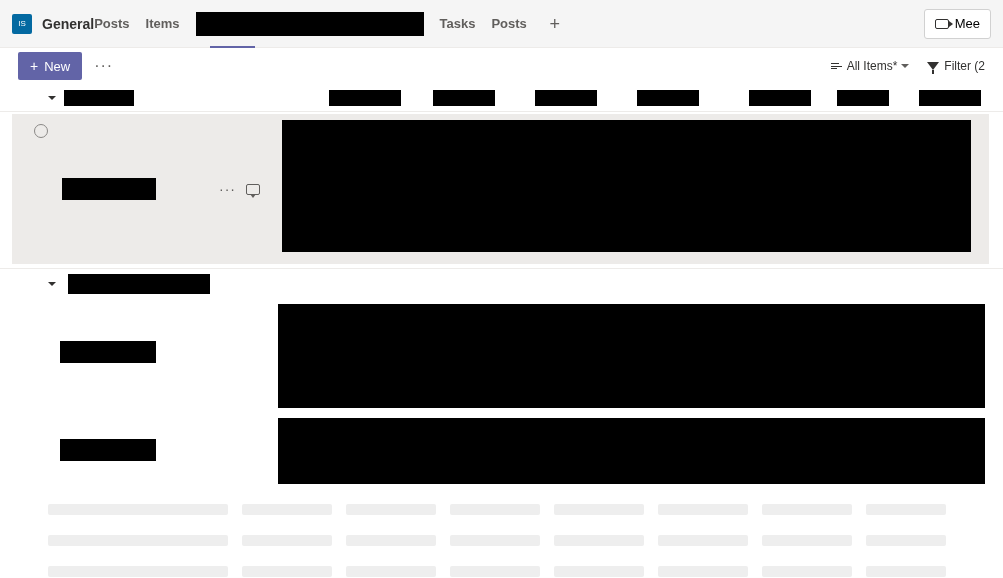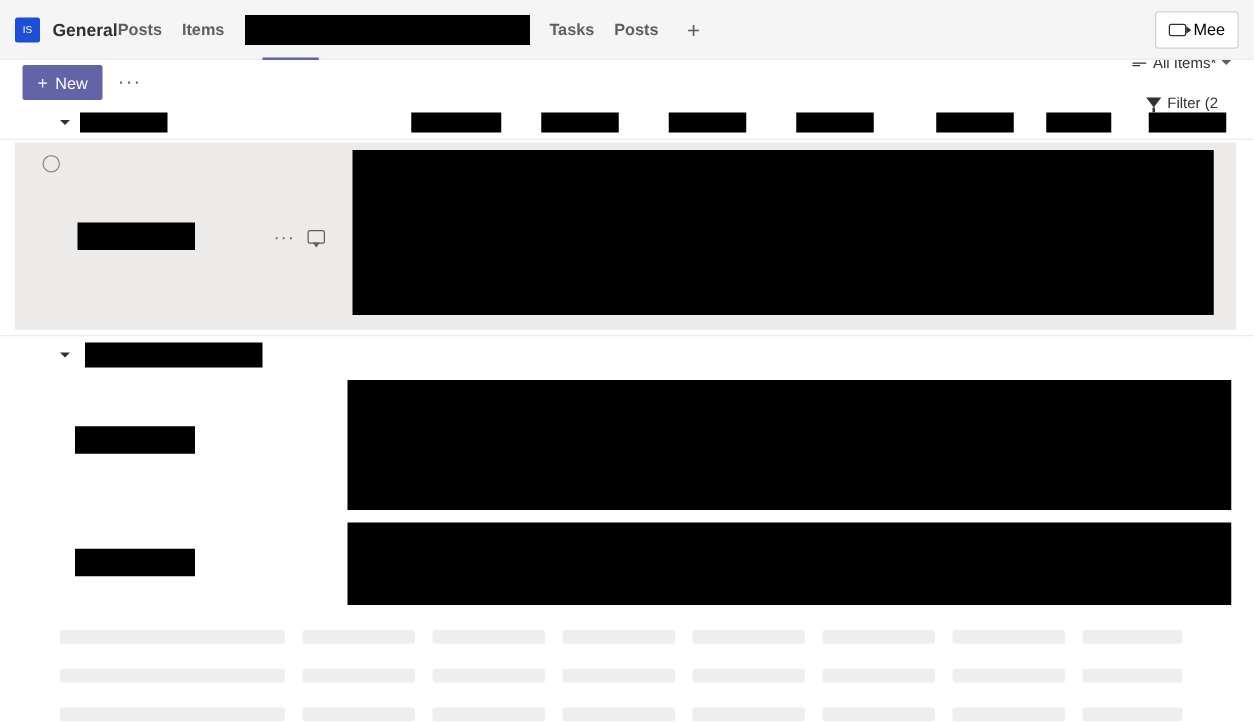--- a/index.html
+++ b/index.html
@@ -18,21 +18,21 @@
       align-items: center;
       height: 48px;
       padding: 0 12px;
       border-bottom: 1px solid #edebe9;
       background: #f5f5f5;
       position: relative;
     }
     .team-badge {
       width: 20px;
       height: 20px;
-      background: #1d4ed8;
+      background: #0369a1;
       color: #fff;
       font-size: 8px;
       display: flex;
       align-items: center;
       justify-content: center;
       margin-right: 10px;
       border-radius: 2px;
     }
     .channel-name {
       font-weight: 700;
@@ -130,21 +130,20 @@
       letter-spacing: 1px;
       cursor: pointer;
     }
     .cmd-right {
       margin-left: auto;
       display: flex;
       align-items: center;
       gap: 18px;
       font-size: 12px;
       color: #323130;
-      flex-direction: column;
     }
     .allitems { display: flex; align-items: center; gap: 4px; cursor: pointer; }
     .list-glyph {
       width: 12px; display: inline-flex; flex-direction: column; gap: 1.5px;
     }
     .list-glyph span { height: 1px; background: #323130; }
     .list-glyph span:nth-child(1){width:8px;} .list-glyph span:nth-child(2){width:11px;} .list-glyph span:nth-child(3){width:6px;}
     .chev-down {
       width: 0; height: 0;
       border-left: 4px solid transparent;

